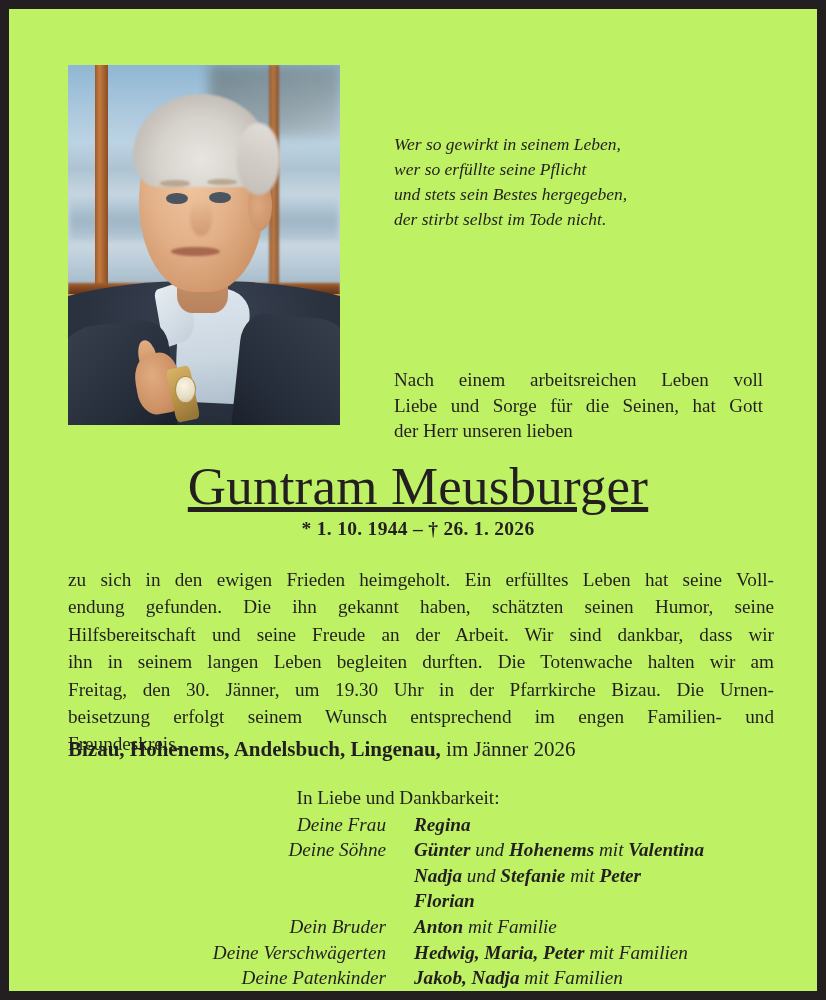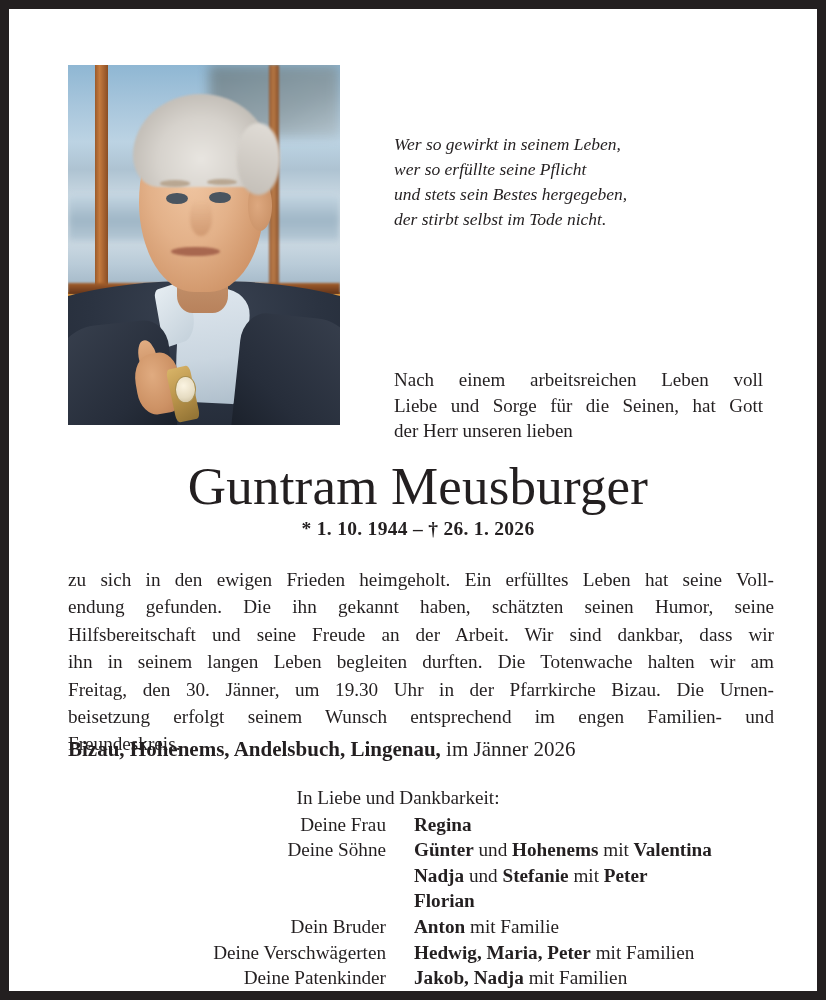--- a/index.html
+++ b/index.html
@@ -19,21 +19,21 @@
     background: #231f20;
     padding: 9px;
     overflow: hidden;
   }
 
   #sheet {
     position: relative;
     width: 100%;
     height: 100%;
     box-sizing: border-box;
-    background: #ffffff;
+    background: #bef264;
     overflow: hidden;
   }
 
   
   #photo {
     position: absolute;
     left: 59px;
     top: 56px;
     width: 272px;
     height: 360px;
@@ -246,20 +246,21 @@
     left: 9px;
     top: 447px;
     width: 800px;
     text-align: center;
   }
   #deceased-name {
     font-size: 53px;
     line-height: 60px;
     letter-spacing: .2px;
     color: #231f20;
+    text-decoration: underline;
   }
   #life-dates {
     margin-top: 2px;
     font-size: 19.5px;
     font-weight: bold;
     letter-spacing: .3px;
     color: #231f20;
     font-variant-numeric: oldstyle-nums;
   }
 
@@ -306,20 +307,21 @@
   }
   #family-heading {
     text-align: center;
     padding-right: 46px;
     margin-bottom: 1px;
     font-family: Liberation Serif, serif;
   }
   .fam-row {
     display: flex;
     align-items: flex-start;
+    font-style: italic;
   }
   .fam-rel {
     width: 326px;
     flex: 0 0 326px;
     text-align: right;
     padding-right: 8px;
     box-sizing: border-box;
   }
   .fam-names {
     flex: 1 1 auto;

